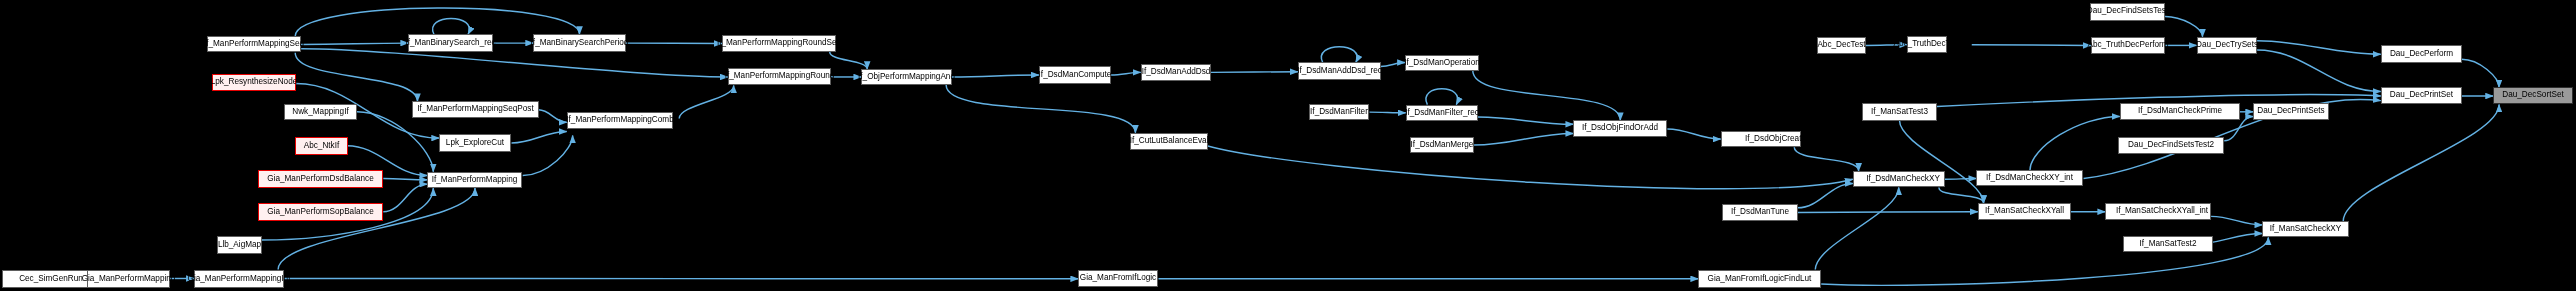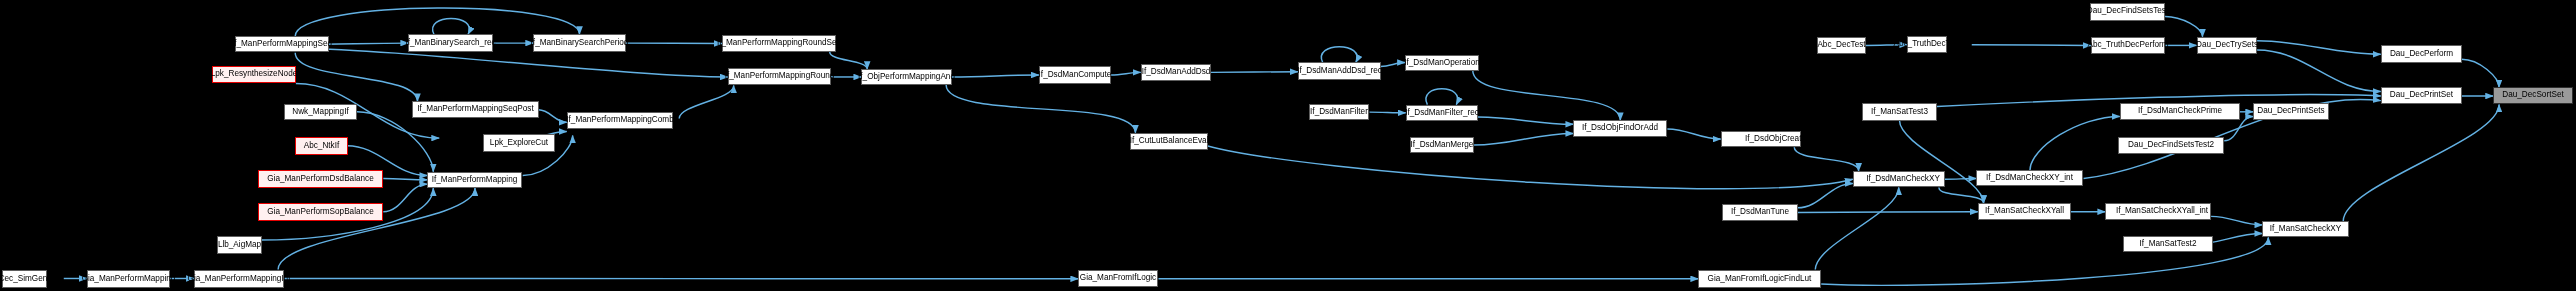--- a/index.html
+++ b/index.html
@@ -78,34 +78,34 @@
       <path fill="none" stroke="#63b1e3" stroke-width="2.2" marker-end="url(#arr)" d="M819,167 C836.8640420957856,167 844.1359579042144,186 862,186"></path>
       <path fill="none" stroke="#63b1e3" stroke-width="2.2" marker-end="url(#arr)" d="M778,217.5 C810.6053507878692,217.5 829.3946492121308,200 862,200"></path>
       <path fill="none" stroke="#63b1e3" stroke-width="2.2" marker-end="url(#arr)" d="M1033,180 C1033,158.68269247770723 1116,151.31730752229277 1116,130"></path>
       <path fill="none" stroke="#63b1e3" stroke-width="2.2" marker-end="url(#arr)" d="M97,423.5 C110.3,423.5 118.7,423.5 132,423.5"></path>
       <path fill="none" stroke="#63b1e3" stroke-width="2.2" marker-end="url(#arr)" d="M258,423.5 C272.06,423.5 280.94,423.5 295,423.5"></path>
       <path fill="none" stroke="#63b1e3" stroke-width="2.2" marker-end="url(#arr)" d="M432,423.5 C582,423.5 1490,424 1640,424"></path>
       <path fill="none" stroke="#63b1e3" stroke-width="2.2" marker-end="url(#arr)" d="M1762,424 C1912,424 2433,424 2583,424"></path>
       <path fill="none" stroke="#63b1e3" stroke-width="2.2" marker-end="url(#arr)" d="M2761,410 C2761,370.7967654395712 2888,324.2032345604288 2888,285"></path>
       <path fill="none" stroke="#63b1e3" stroke-width="2.2" marker-end="url(#arr)" d="M2770,432 C2920,440 3450,424 3450,361"></path>
     </svg>
-    <div class="node" style="left: 207px; top: 36px; width: 94px; height: 16.4px; margin-left: 28px;">If_ManPerformMappingSeq</div>
-    <div class="node red" style="left: 212px; top: 66px; width: 84px; height: 17px;">Lpk_ResynthesizeNode</div>
+    <div class="node" style="left: 207px; top: 36px; width: 94px; height: 16.4px;">If_ManPerformMappingSeq</div>
+    <div class="node red" style="left: 212px; top: 74px; width: 84px; height: 17px;">Lpk_ResynthesizeNode</div>
     <div class="node" style="left: 284px; top: 104px; width: 73px; height: 16px;">Nwk_MappingIf</div>
     <div class="node red" style="left: 295px; top: 137px; width: 53px; height: 18px;">Abc_NtkIf</div>
     <div class="node red" style="left: 258px; top: 170px; width: 125px; height: 18px;">Gia_ManPerformDsdBalance</div>
     <div class="node red" style="left: 258px; top: 203px; width: 125px; height: 18.4px;">Gia_ManPerformSopBalance</div>
     <div class="node" style="left: 217px; top: 236px; width: 45px; height: 18px;">Llb_AigMap</div>
-    <div class="node" style="left: 2px; top: 270px; width: 45px; height: 18px; padding-left: 12px;">Cec_SimGenRun</div>
+    <div class="node" style="left: 2px; top: 270px; width: 86px; height: 18px; padding-left: 12px;">Cec_SimGenRun</div>
     <div class="node" style="left: 87px; top: 270px; width: 83px; height: 18px;">Gia_ManPerformMapping</div>
     <div class="node" style="left: 194px; top: 270px; width: 90px; height: 18px;">Gia_ManPerformMappingInt</div>
     <div class="node" style="left: 408px; top: 34px; width: 85px; height: 18px;">If_ManBinarySearch_rec</div>
     <div class="node" style="left: 533px; top: 34px; width: 93px; height: 18px;">If_ManBinarySearchPeriod</div>
     <div class="node" style="left: 412px; top: 101px; width: 127px; height: 17px;">If_ManPerformMappingSeqPost</div>
-    <div class="node" style="left: 439px; top: 134px; width: 72px; height: 18px; margin-left: 44px;">Lpk_ExploreCut</div>
+    <div class="node" style="left: 439px; top: 134px; width: 72px; height: 18px;">Lpk_ExploreCut</div>
     <div class="node" style="left: 427px; top: 172px; width: 95px; height: 16.4px;">If_ManPerformMapping</div>
     <div class="node" style="left: 567px; top: 112px; width: 106px; height: 17px;">If_ManPerformMappingComb</div>
     <div class="node" style="left: 722px; top: 35px; width: 114px; height: 17px;">If_ManPerformMappingRoundSeq</div>
     <div class="node" style="left: 728px; top: 68px; width: 103px; height: 17px;">If_ManPerformMappingRound</div>
     <div class="node" style="left: 861px; top: 69px; width: 91px; height: 16px;">If_ObjPerformMappingAnd</div>
     <div class="node" style="left: 1039px; top: 66px; width: 72px; height: 18.4px;">If_DsdManCompute</div>
     <div class="node" style="left: 1141px; top: 64px; width: 70px; height: 17px;">If_DsdManAddDsd</div>
     <div class="node" style="left: 1130px; top: 133px; width: 78px; height: 17px;">If_CutLutBalanceEval</div>
     <div class="node" style="left: 1298px; top: 62px; width: 83px; height: 18.4px;">If_DsdManAddDsd_rec</div>
     <div class="node" style="left: 1405px; top: 55px; width: 74px; height: 16px;">If_DsdManOperation</div>

